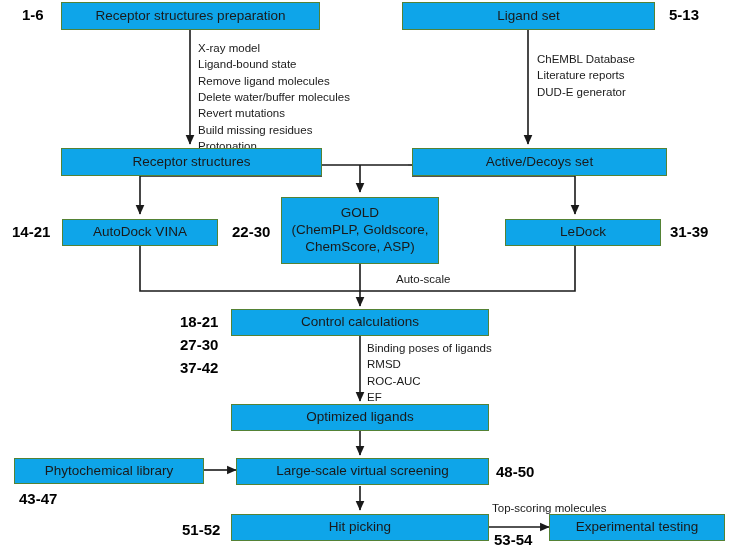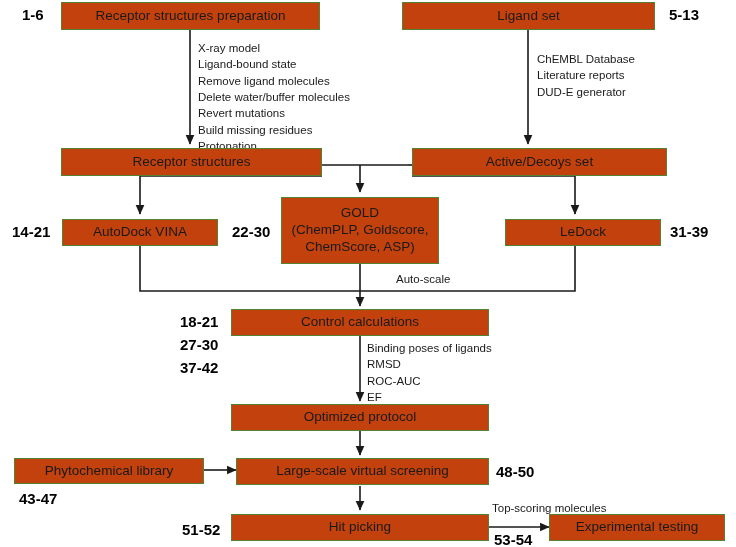--- a/index.html
+++ b/index.html
@@ -10,21 +10,21 @@
   #canvas {
     position: relative;
     width: 736px;
     height: 547px;
     background: #ffffff;
     font-family: "Liberation Sans", sans-serif;
     overflow: hidden;
   }
   .node {
     position: absolute;
-    background: #c2410c;
+    background: #0ea5e9;
     border: 1px solid #548235;
     box-sizing: border-box;
     display: flex;
     align-items: center;
     justify-content: center;
     text-align: center;
     color: #1a1a1a;
     font-size: 13.5px;
     line-height: 1.25;
     padding: 2px 4px;
@@ -151,21 +151,21 @@
 
   <div class="node" style="left:231px; top:309px; width:258px; height:27px;">
     <span>Control calculations</span>
   </div>
   <div class="ann" style="left:367px; top:340px;">Binding poses of ligands
 RMSD
 ROC-AUC
 EF</div>
 
   <div class="node" style="left:231px; top:404px; width:258px; height:27px;">
-    <span>Optimized protocol</span>
+    <span>Optimized ligands</span>
   </div>
 
   <div class="node" style="left:14px; top:458px; width:190px; height:26px;">
     <span>Phytochemical library</span>
   </div>
   <div class="step" style="left:19px; top:490px;">43-47</div>
 
   <div class="node" style="left:236px; top:458px; width:253px; height:27px;">
     <span>Large-scale virtual screening</span>
   </div>

